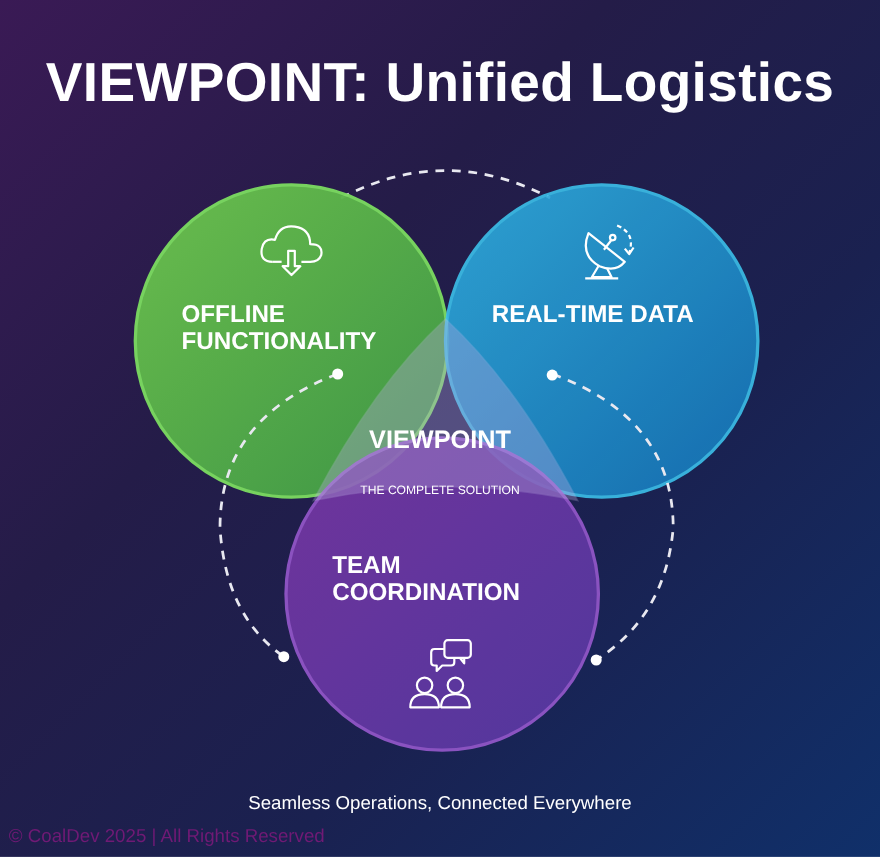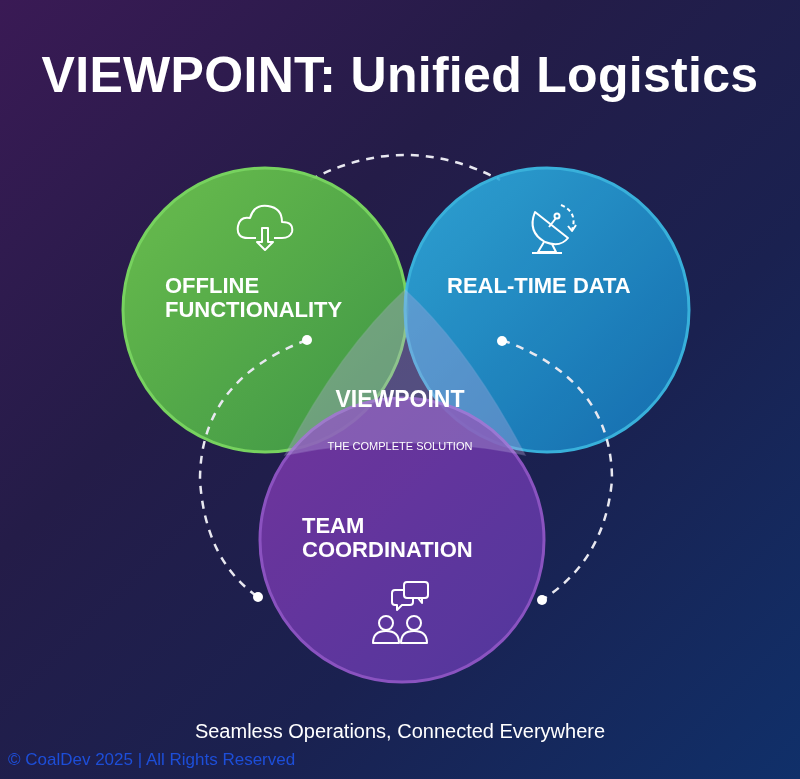--- a/index.html
+++ b/index.html
@@ -4,22 +4,22 @@
 <style>
   html,body{margin:0;padding:0;}
   body{width:800px;height:779px;overflow:hidden;position:relative;
     background:linear-gradient(135deg,#3a1a55 0%,#241c48 35%,#1a2150 65%,#10306a 100%);
     font-family:"Liberation Sans",sans-serif;color:#fff;}
   .title{position:absolute;left:0;width:800px;top:46px;text-align:center;font-size:50px;font-weight:bold;letter-spacing:0.3px;}
   svg.diagram{position:absolute;left:0;top:0;}
   .lbl{position:absolute;text-align:left;font-weight:bold;font-size:22px;line-height:24px;}
   .center-title{position:absolute;left:300px;width:200px;top:366px;text-align:center;font-weight:bold;font-size:23px;line-height:27px;margin-top:20px;}
   .center-sub{position:absolute;left:300px;width:200px;top:430px;text-align:center;font-size:11px;margin-top:10px;}
-  .tagline{position:absolute;left:0;width:800px;top:720px;text-align:center;font-size:20px;}
-  .footer{position:absolute;left:8px;top:750px;font-size:17px;color:#1d4ed8;}
+  .tagline{position:absolute;left:0;width:800px;top:720px;text-align:center;font-size:17px;}
+  .footer{position:absolute;left:8px;top:750px;font-size:17px;color:#701a75;}
 </style>
 </head>
 <body>
 
 <div class="title">VIEWPOINT: Unified Logistics</div>
 
 <svg class="diagram" width="800" height="779">
   <defs>
     <linearGradient id="gGreen" x1="0" y1="0" x2="1" y2="1">
       <stop offset="0" stop-color="#6cc24e"></stop>
@@ -75,21 +75,21 @@
   </g>
 </svg>
 
 <div class="lbl" style="left:165px;width:200px;top:274px;">
   <div>OFFLINE</div>
   <div>FUNCTIONALITY</div>
 </div>
 <div class="lbl" style="left:447px;width:200px;top:274px;">
   <div>REAL-TIME DATA</div>
 </div>
-<div class="lbl" style="left:302px;width:200px;top:514px;">
+<div class="lbl" style="left:302px;width:200px;top:502px;">
   <div>TEAM</div>
   <div>COORDINATION</div>
 </div>
 
 <div class="center-title">
   <div>VIEWPOINT</div>
 </div>
 <div class="center-sub">THE COMPLETE SOLUTION</div>
 
 <div class="tagline">Seamless Operations, Connected Everywhere</div>

